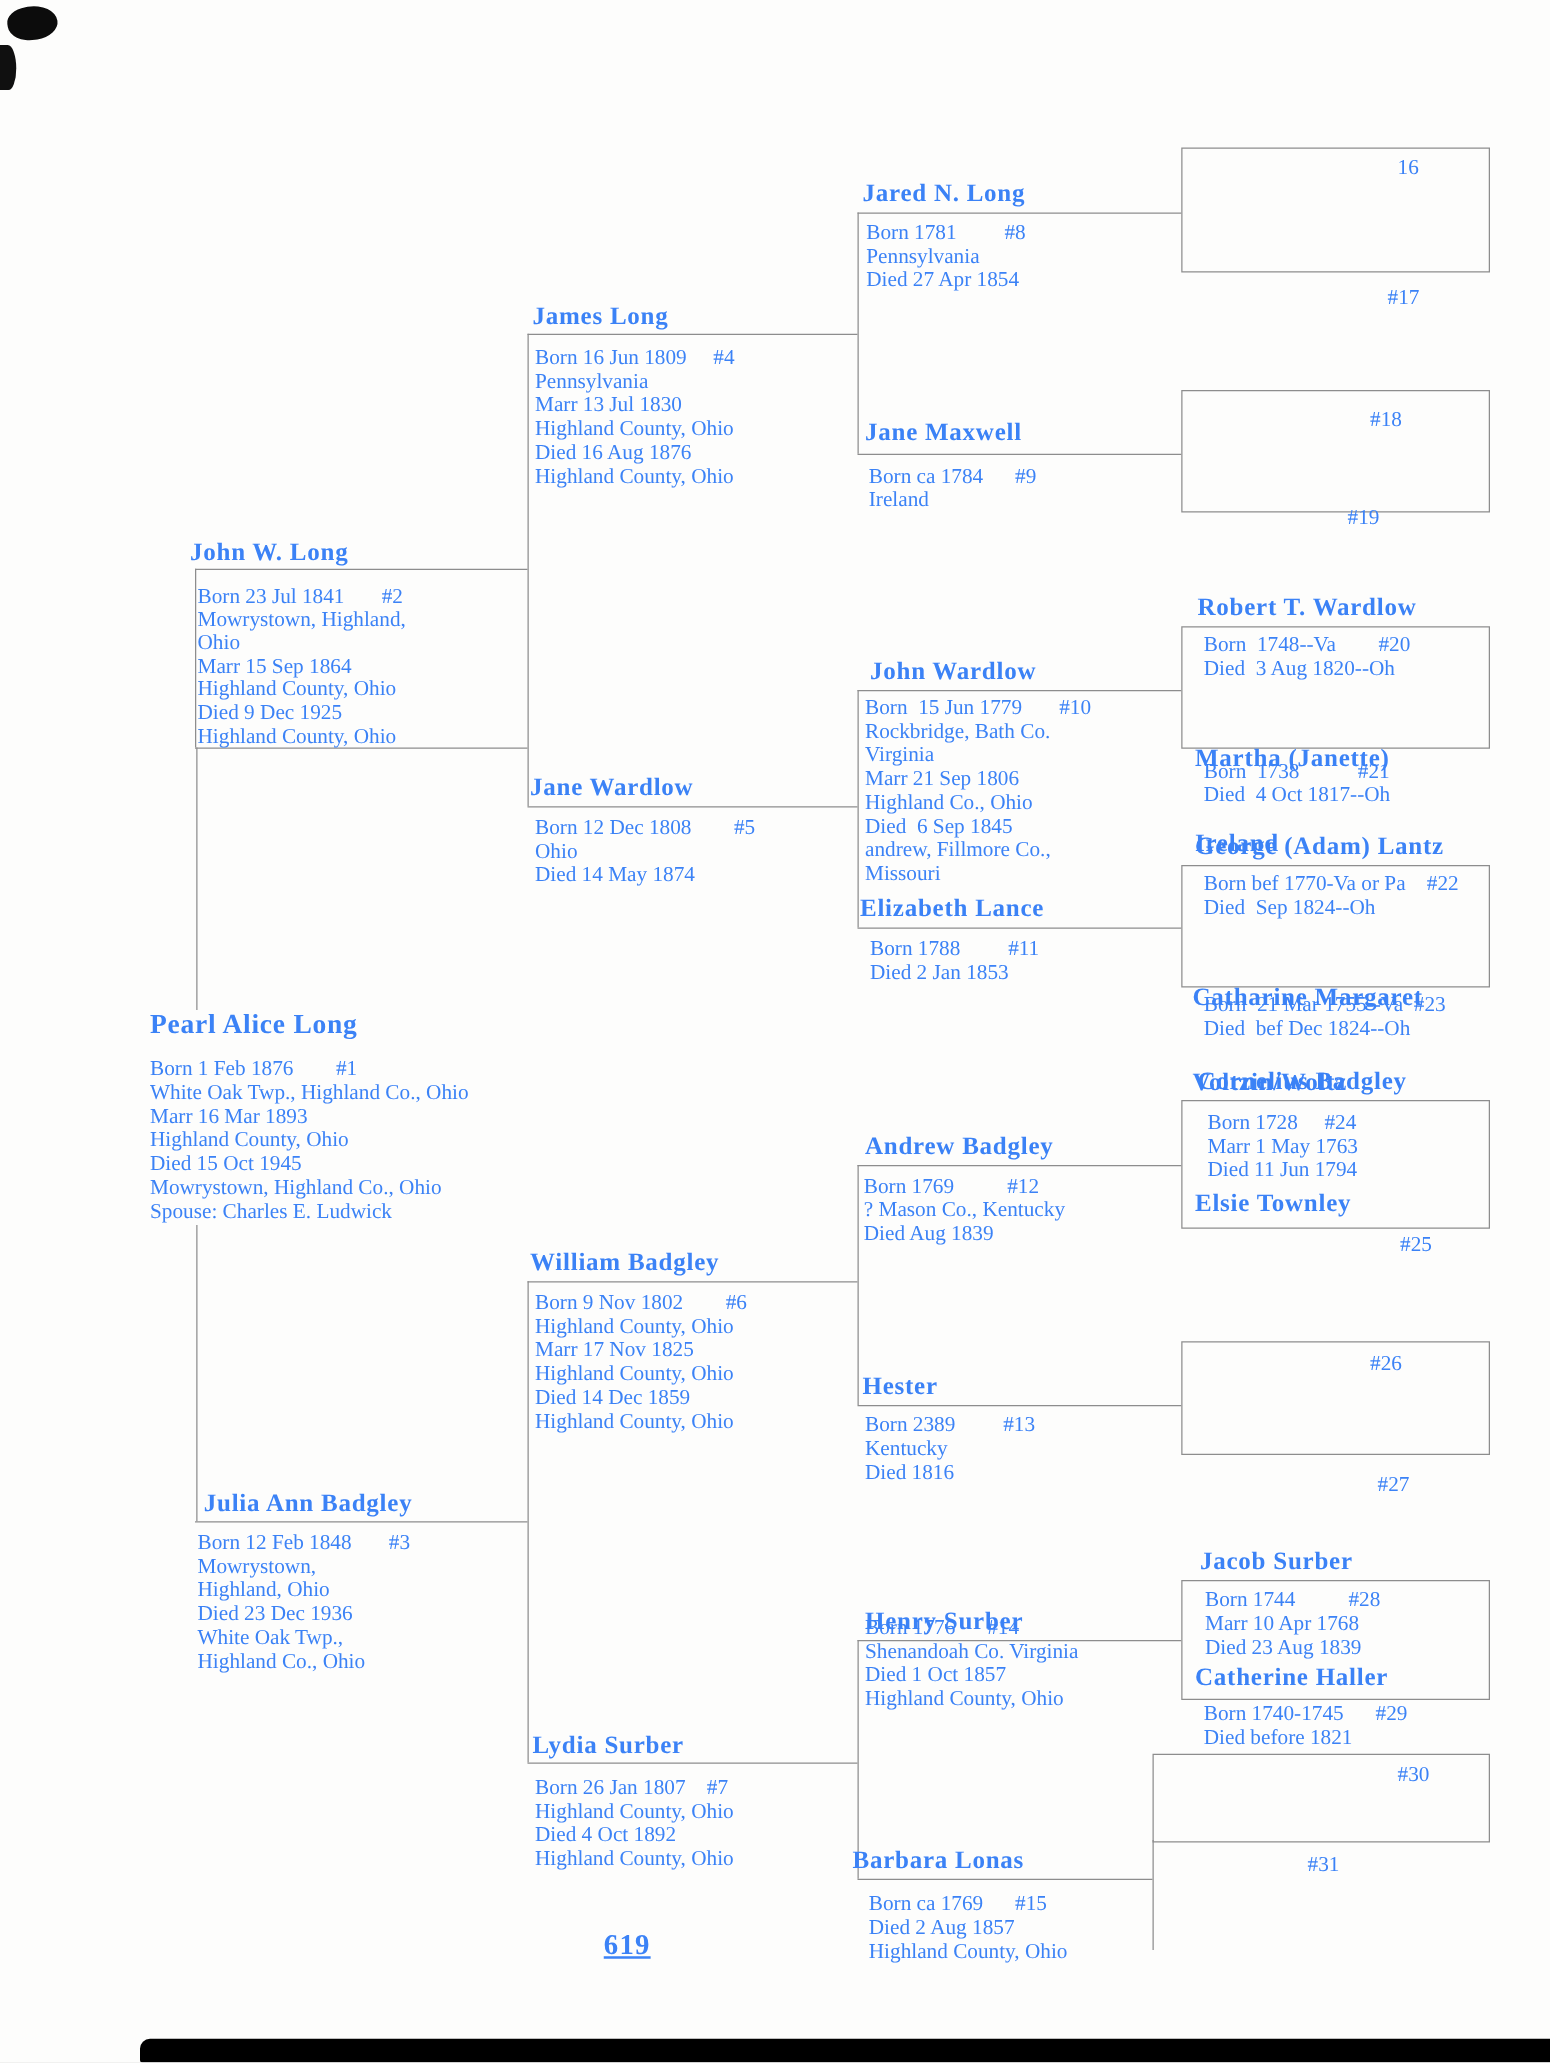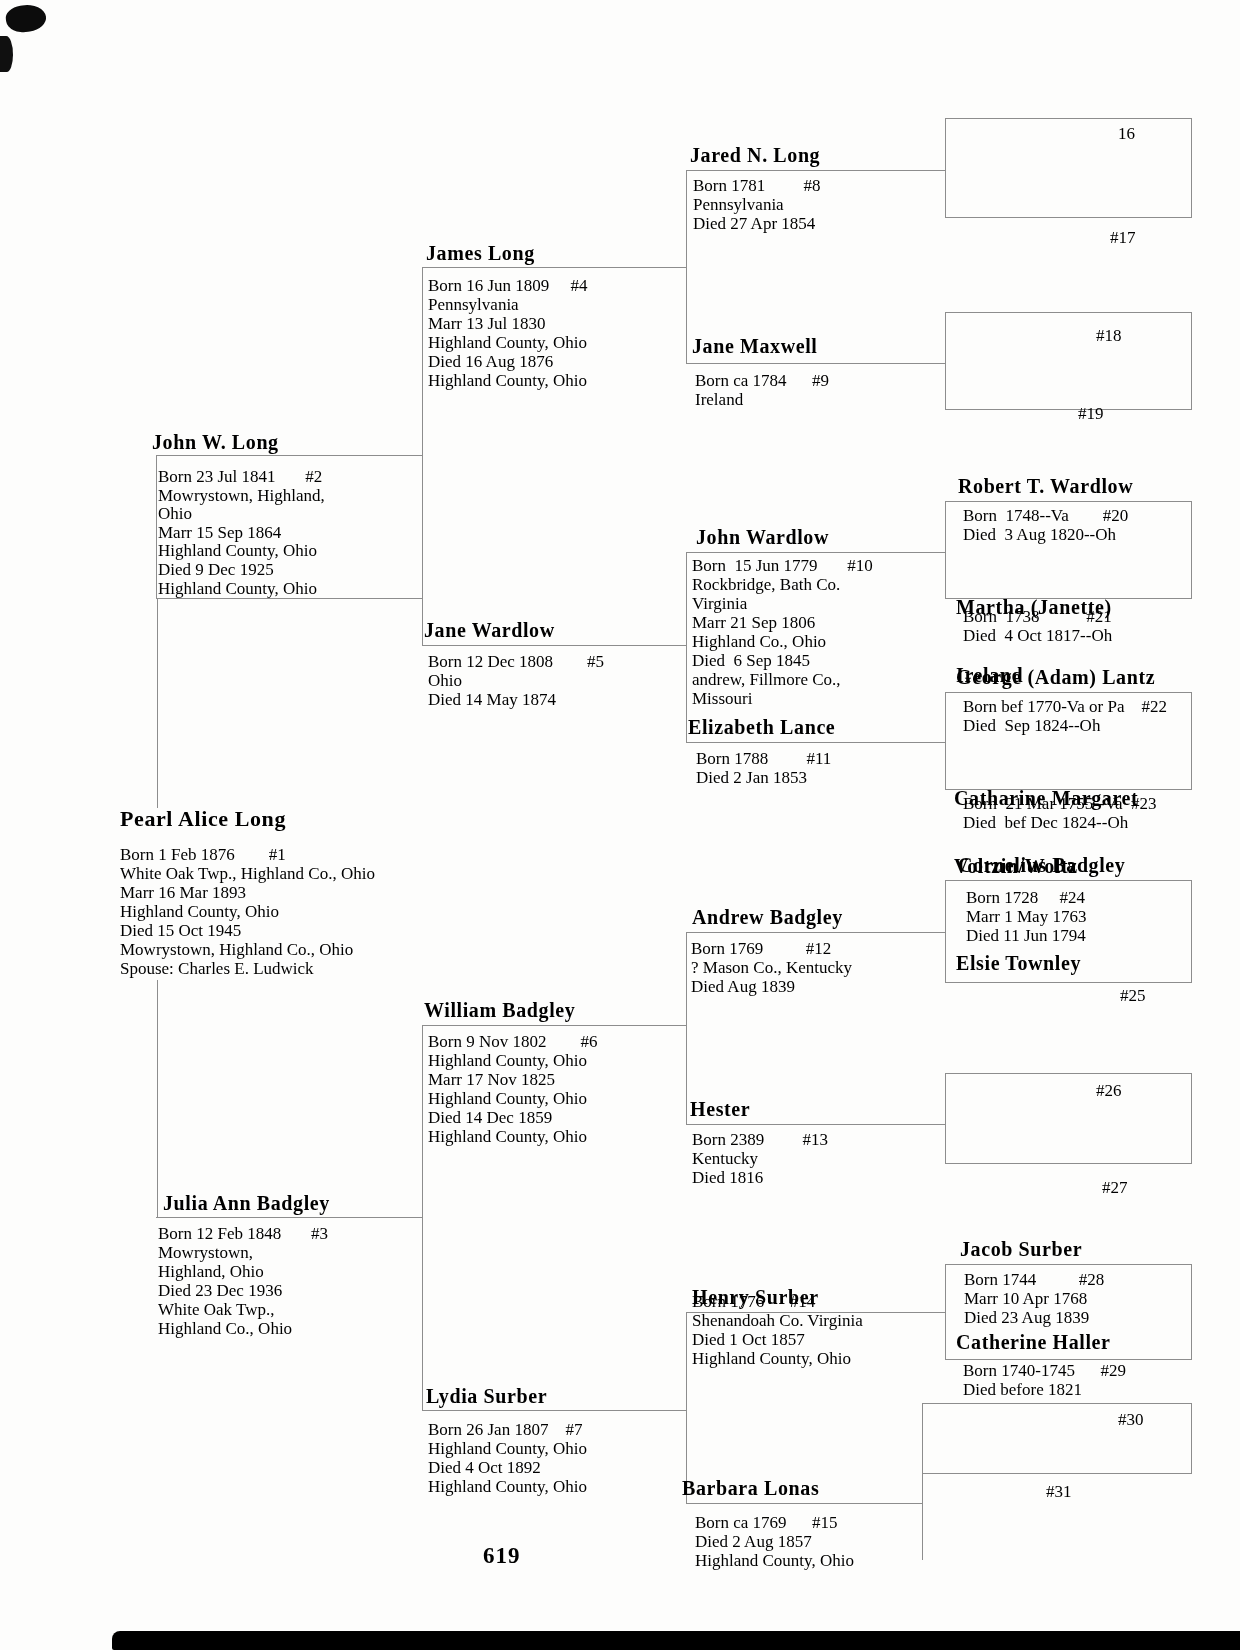--- a/index.html
+++ b/index.html
@@ -1,28 +1,28 @@
 <!DOCTYPE html>
 <html><head>
 <meta charset="utf-8">
 <style>
   html,body{margin:0;padding:0;background:#e8e8e8;}
   .canvas{position:relative;width:1240px;height:1650px;background:#fdfdfc;
-          font-family:"Liberation Serif", serif;color:#000000;overflow:hidden;}
+          font-family:"Liberation Serif", serif;color:#3b82f6;overflow:hidden;}
   .hl{position:absolute;height:1px;background:#8d8d8d;}
   .vl{position:absolute;width:1px;background:#8d8d8d;}
   .bx{position:absolute;border:1px solid #8d8d8d;background:transparent;}
   .pname{position:absolute;font-weight:bold;font-size:20px;letter-spacing:.6px;white-space:pre;}
   .pname.big{font-size:22px;}
   .pname .nl{line-height:22px;}
   .pdetails{position:absolute;}
   .dl{font-size:17px;line-height:19px;white-space:pre;}
   .lh18 .dl{line-height:18.6px;}
   .lbl{position:absolute;font-size:17px;white-space:pre;}
-  .pagenum{position:absolute;font-weight:bold;font-size:23px;letter-spacing:1px;}
+  .pagenum{position:absolute;font-weight:bold;font-size:23px;letter-spacing:1px;text-decoration:underline;}
   .art1{position:absolute;left:6px;top:5px;width:40px;height:27px;background:#0c0c0c;
         border-radius:45% 60% 50% 55%;transform:rotate(-9deg);}
   .art2{position:absolute;left:0px;top:36px;width:13px;height:36px;background:#101010;
         border-radius:0 60% 55% 0;}
   .bottombar{position:absolute;left:112px;top:1631px;width:1128px;height:19px;background:#000;
         border-radius:8px 0 0 2px;}
 </style>
 </head>
 <body>
 

